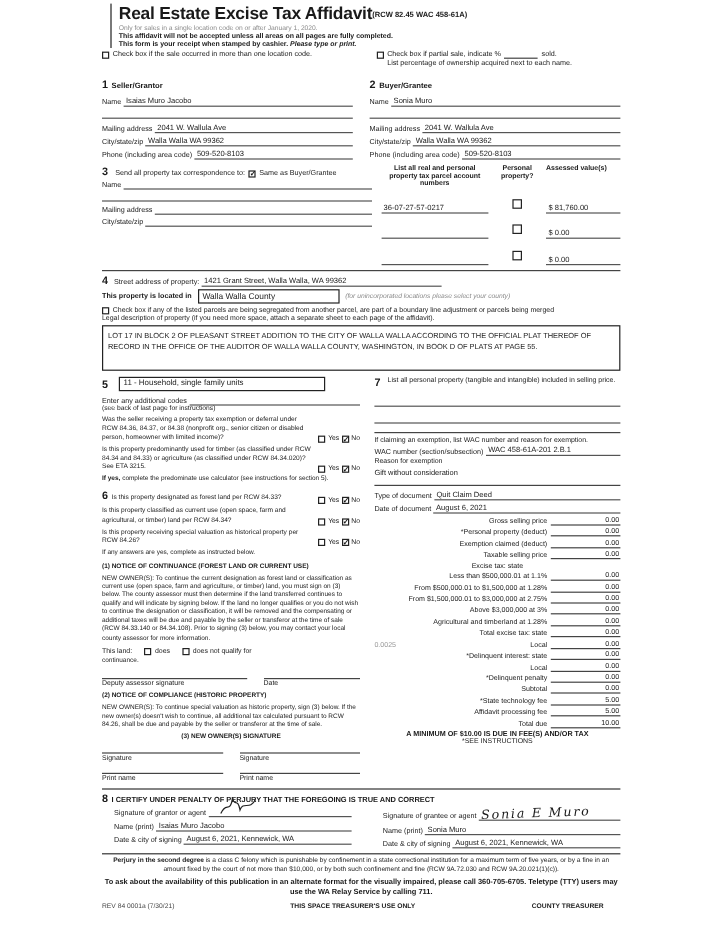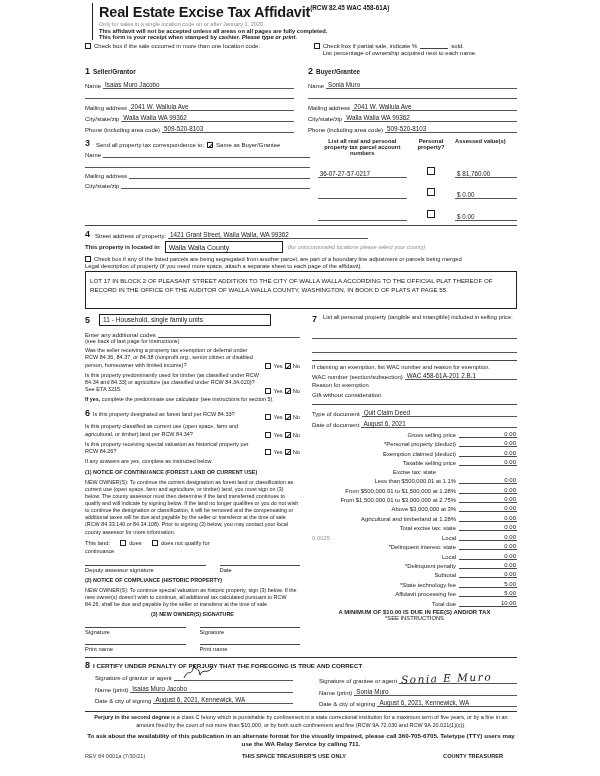--- a/index.html
+++ b/index.html
@@ -12,21 +12,21 @@
   .header { display:flex; align-items:flex-start; }
   .logo-block { width:108px; flex:0 0 108px; }
   .logo-top { display:flex; justify-content:flex-end; align-items:flex-start; gap:2px; }
   .logo-text { text-align:right; }
   .dept { font-size:5px; font-weight:bold; }
   .revenue { font-size:13px; font-weight:bold; letter-spacing:-0.3px; line-height:1; }
   .wastate { font-size:5px; color:#555; text-align:right; margin-top:1px; }
   .formnum { font-size:8.5px; color:#777; letter-spacing:0.5px; margin-top:3px; }
   .vline { border-left:1.3px solid #222; align-self:stretch; margin:0 6px 0 7px; }
   .title-block { flex:1; padding-top:1px; }
-  .title-row { display:flex; align-items:flex-start; gap:0; }
+  .title-row { display:flex; align-items:center; gap:0; }
   .title { font-size:14.5px; font-weight:bold; letter-spacing:-0.2px; }
   .title-suffix { font-size:6.3px; font-weight:bold; white-space:nowrap; }
   .subtitle-gray { font-size:5.6px; color:#8a8a8a; margin-top:1px; }
   .note { font-size:5.8px; font-weight:bold; margin-top:0.5px; }
   .note .it { font-style:italic; }
 
   
   .cb { display:inline-block; width:6px; height:6px; border:1px solid #222; font-size:6.5px; line-height:5px; text-align:center; font-weight:bold; vertical-align:-1px; background:#fff; flex:0 0 auto; }
   .fill { border-bottom:1px solid #555; min-height:7px; font-size:6.3px; padding:0 2px; }
   .frow { display:flex; align-items:flex-end; gap:2px; margin-top:3.2px; }

